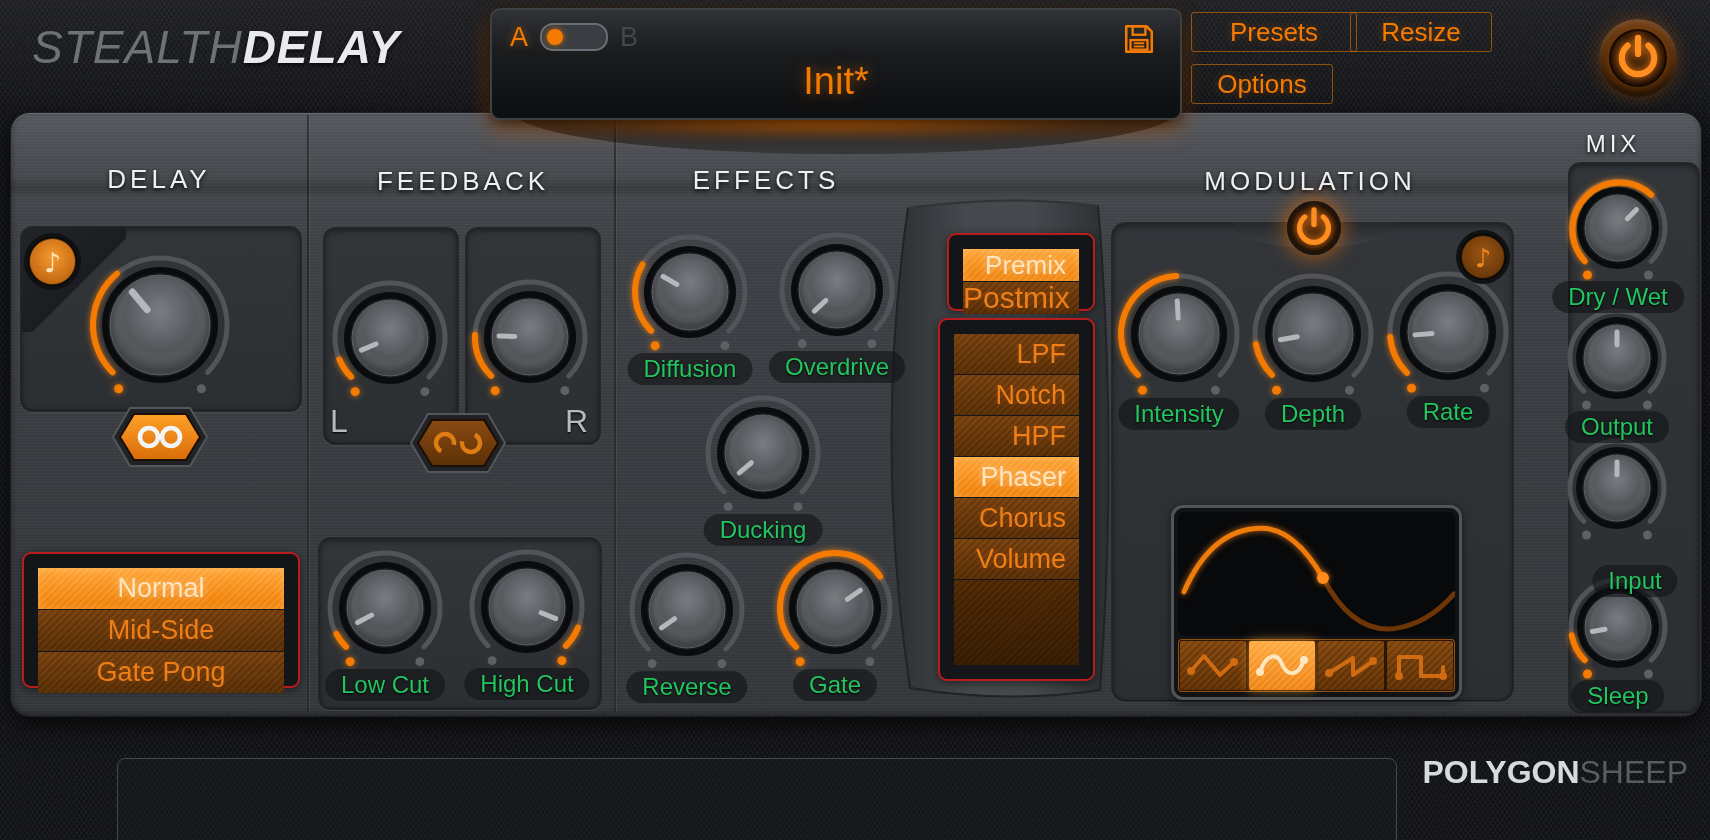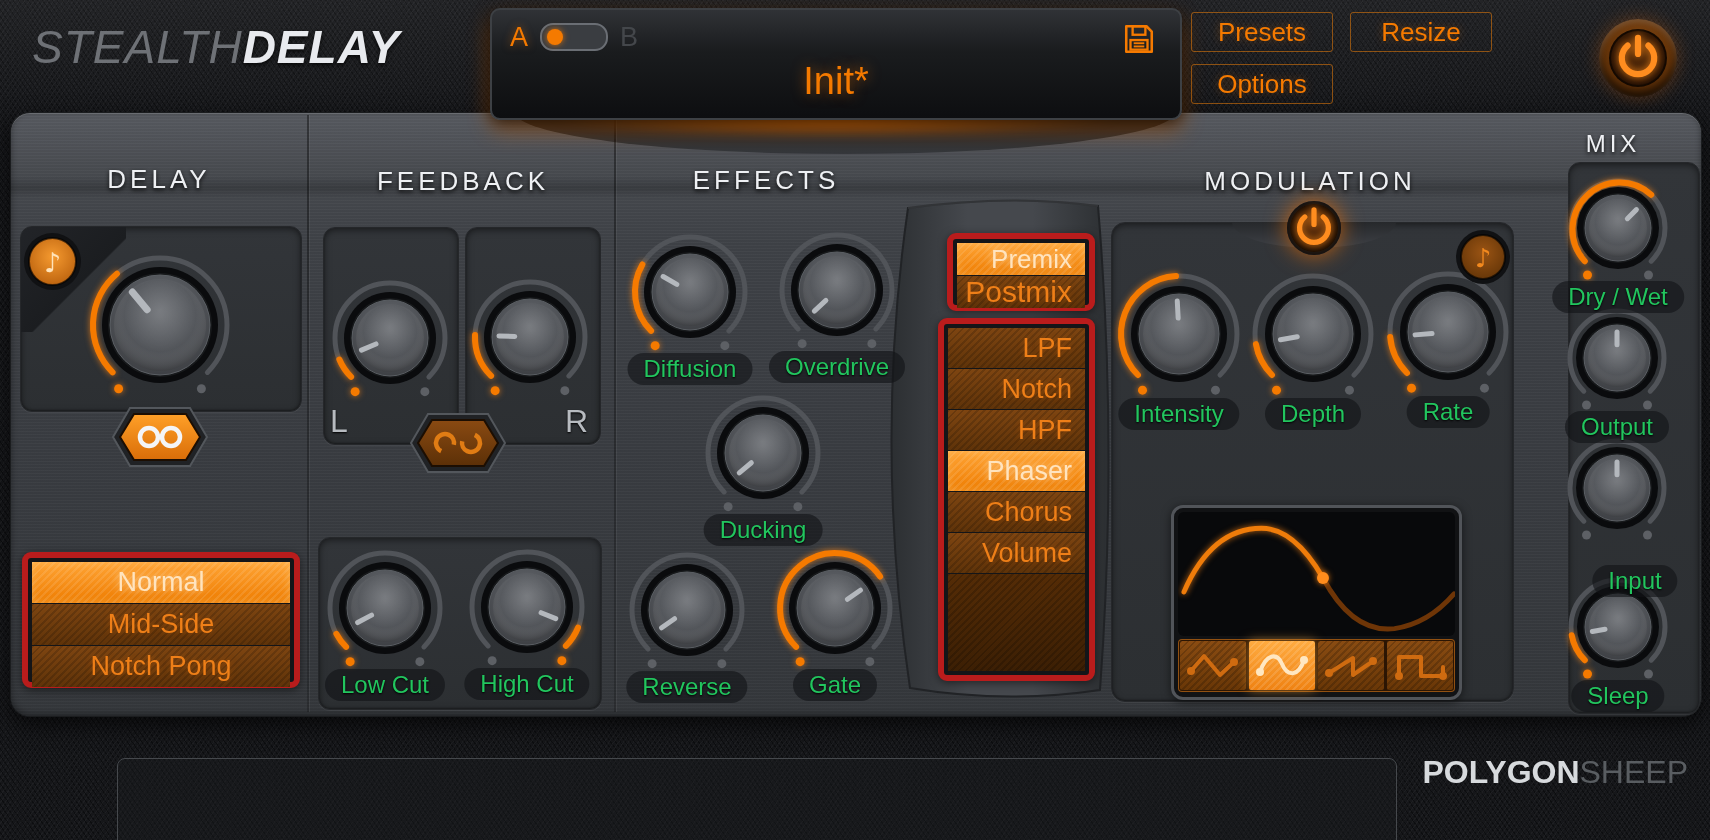--- a/index.html
+++ b/index.html
@@ -59,22 +59,22 @@
   .inset{position:absolute;border-radius:12px;z-index:3;
     background:linear-gradient(180deg,#323539 0%,#2c2f32 100%);
     border:1px solid #25272a;
     box-shadow:inset 0 2px 7px rgba(0,0,0,.5), inset 0 -1px 2px rgba(0,0,0,.35), 0 1px 0 rgba(255,255,255,.06);}
   .wedge{position:absolute;left:0;top:0;width:105px;height:105px;z-index:1;border-top-left-radius:12px;
     background:linear-gradient(135deg,#222428 0%,#1b1d20 55%,rgba(27,29,32,0) 56%);}
   .side-label{position:absolute;font-size:32px;color:#b7bbc0;z-index:6;text-shadow:0 1px 2px #000;}
   .pill{position:absolute;transform:translateX(-50%);background:rgba(17,19,21,.6);border-radius:16px;
     padding:2px 16px;font-size:24px;color:#22c55e;white-space:nowrap;z-index:15;text-shadow:0 1px 2px #000;}
   
-  .optbox{position:absolute;z-index:6;border:6px solid #b91c1c;border-radius:9px;background:#141518;
-    padding:4px;box-sizing:border-box;display:flex;flex-direction:column;gap:1px;box-shadow:0 2px 8px rgba(0,0,0,.5);}
+  .optbox{position:absolute;z-index:6;border:2px solid #b91c1c;border-radius:9px;background:#141518;
+    padding:14px;box-sizing:border-box;display:flex;flex-direction:column;gap:1px;box-shadow:0 2px 8px rgba(0,0,0,.5);}
   .opt{flex:0 0 auto;height:41px;line-height:41px;font-size:27px;color:#ee7f18;overflow:hidden;
     background:
       repeating-linear-gradient(135deg, rgba(0,0,0,.16) 0 2px, rgba(0,0,0,0) 2px 5px),
       linear-gradient(180deg,#7e4511,#5f3309);
     text-shadow:0 0 6px rgba(190,90,10,.4);}
   .opt.sel{color:#ffe4bf;
     background:
       repeating-linear-gradient(135deg, rgba(255,255,255,.10) 0 2px, rgba(255,255,255,0) 2px 5px),
       linear-gradient(180deg,#ffa435,#ee7c00);
     box-shadow:inset 0 0 10px rgba(255,225,160,.35);
@@ -174,21 +174,21 @@
     <svg class="save-ic" width="34" height="34" viewBox="0 0 32 32">
       <path d="M4 4 h19 l5 5 v19 h-24 z" fill="none" stroke="#f57a00" stroke-width="2.4" stroke-linejoin="round"></path>
       <rect x="10" y="4" width="12" height="8" fill="none" stroke="#f57a00" stroke-width="2.2"></rect>
       <rect x="8" y="17" width="16" height="9" fill="none" stroke="#f57a00" stroke-width="2.2"></rect>
       <line x1="11" y1="20" x2="21" y2="20" stroke="#f57a00" stroke-width="1.8"></line>
       <line x1="11" y1="23" x2="21" y2="23" stroke="#f57a00" stroke-width="1.8"></line>
     </svg>
     <div class="preset-name">Init*</div>
   </div>
 
-  <button class="btn-top" style="left:1191px;top:12px;width:142px;">Presets</button>
+  <button class="btn-top" style="left:1191px;top:12px;width:166px;">Presets</button>
   <button class="btn-top" style="left:1350px;top:12px;width:142px;">Resize</button>
   <button class="btn-top" style="left:1191px;top:64px;width:142px;">Options</button>
 
   <div class="abs pw-top">
     <div class="pw-top-inner">
       <svg width="54" height="54" viewBox="-20 -20 40 40" class="pw-glyph">
         <path d="M -7.7 -9.2 A 12 12 0 1 0 7.7 -9.2" fill="none" stroke="#ff8d1f" stroke-width="4.6" stroke-linecap="round"></path>
         <line x1="0" y1="-15" x2="0" y2="-3" stroke="#ff8d1f" stroke-width="4.6" stroke-linecap="round"></line>
       </svg>
     </div>
@@ -204,21 +204,21 @@
   <div class="title" style="left:766px;top:165px;">EFFECTS</div>
   <div class="title" style="left:1310px;top:166px;">MODULATION</div>
   <div class="title" style="left:1613px;top:130px;font-size:24px;">MIX</div>
 
   <div class="inset" style="left:20px;top:226px;width:280px;height:184px;overflow:hidden;">
     <div class="wedge"></div>
   </div>
   <div class="optbox" style="left:22px;top:552px;width:278px;height:136px;" id="delay-mode-list">
       <div class="opt sel center">Normal</div>
       <div class="opt center">Mid-Side</div>
-      <div class="opt center">Notch Pong</div>
+      <div class="opt center">Gate Pong</div>
     </div>
 
   <div class="inset" style="left:323px;top:227px;width:134px;height:216px;"></div>
   <div class="inset" style="left:465px;top:227px;width:134px;height:216px;"></div>
   <div class="side-label" style="left:330px;top:403px;">L</div>
   <div class="side-label" style="left:565px;top:403px;">R</div>
   <div class="inset" style="left:318px;top:537px;width:282px;height:171px;"></div>
 
   <svg class="abs" style="left:858px;top:190px;z-index:2;" width="272" height="518" viewBox="0 0 272 518">
     <path d="M 50 18 Q 152 4 240 16 Q 260 255 242 500 Q 148 514 52 498 Q 16 256 50 18 Z" fill="url(#bar)" stroke="#212326" stroke-width="2"></path>

